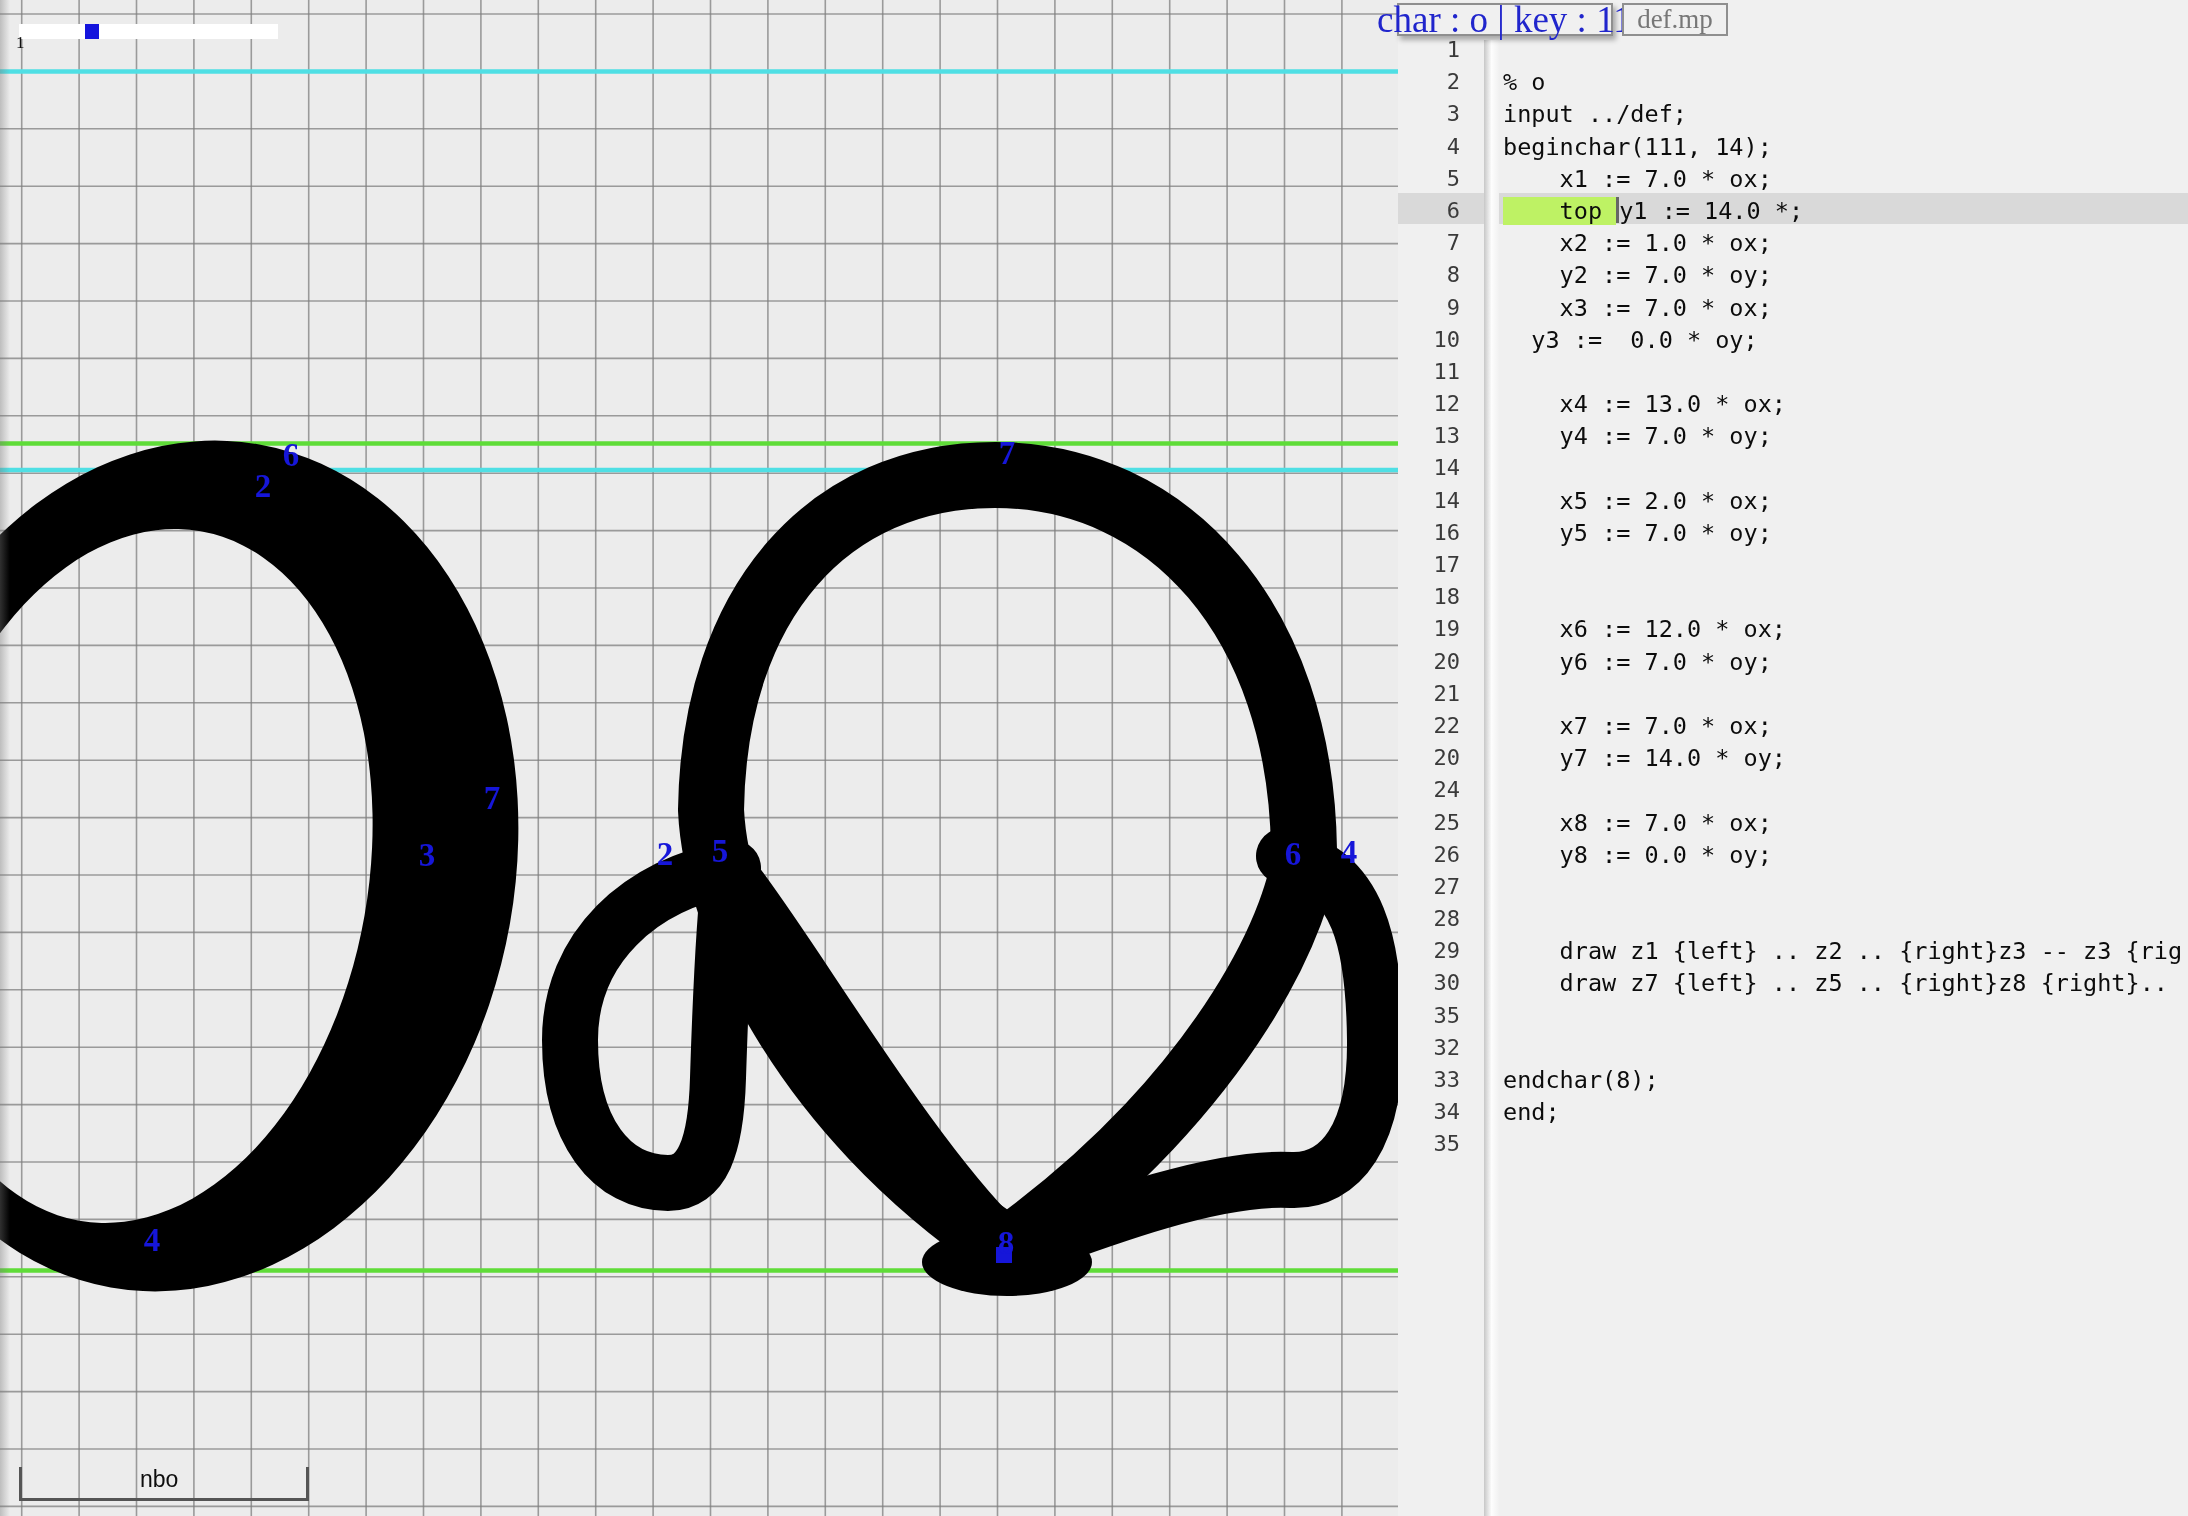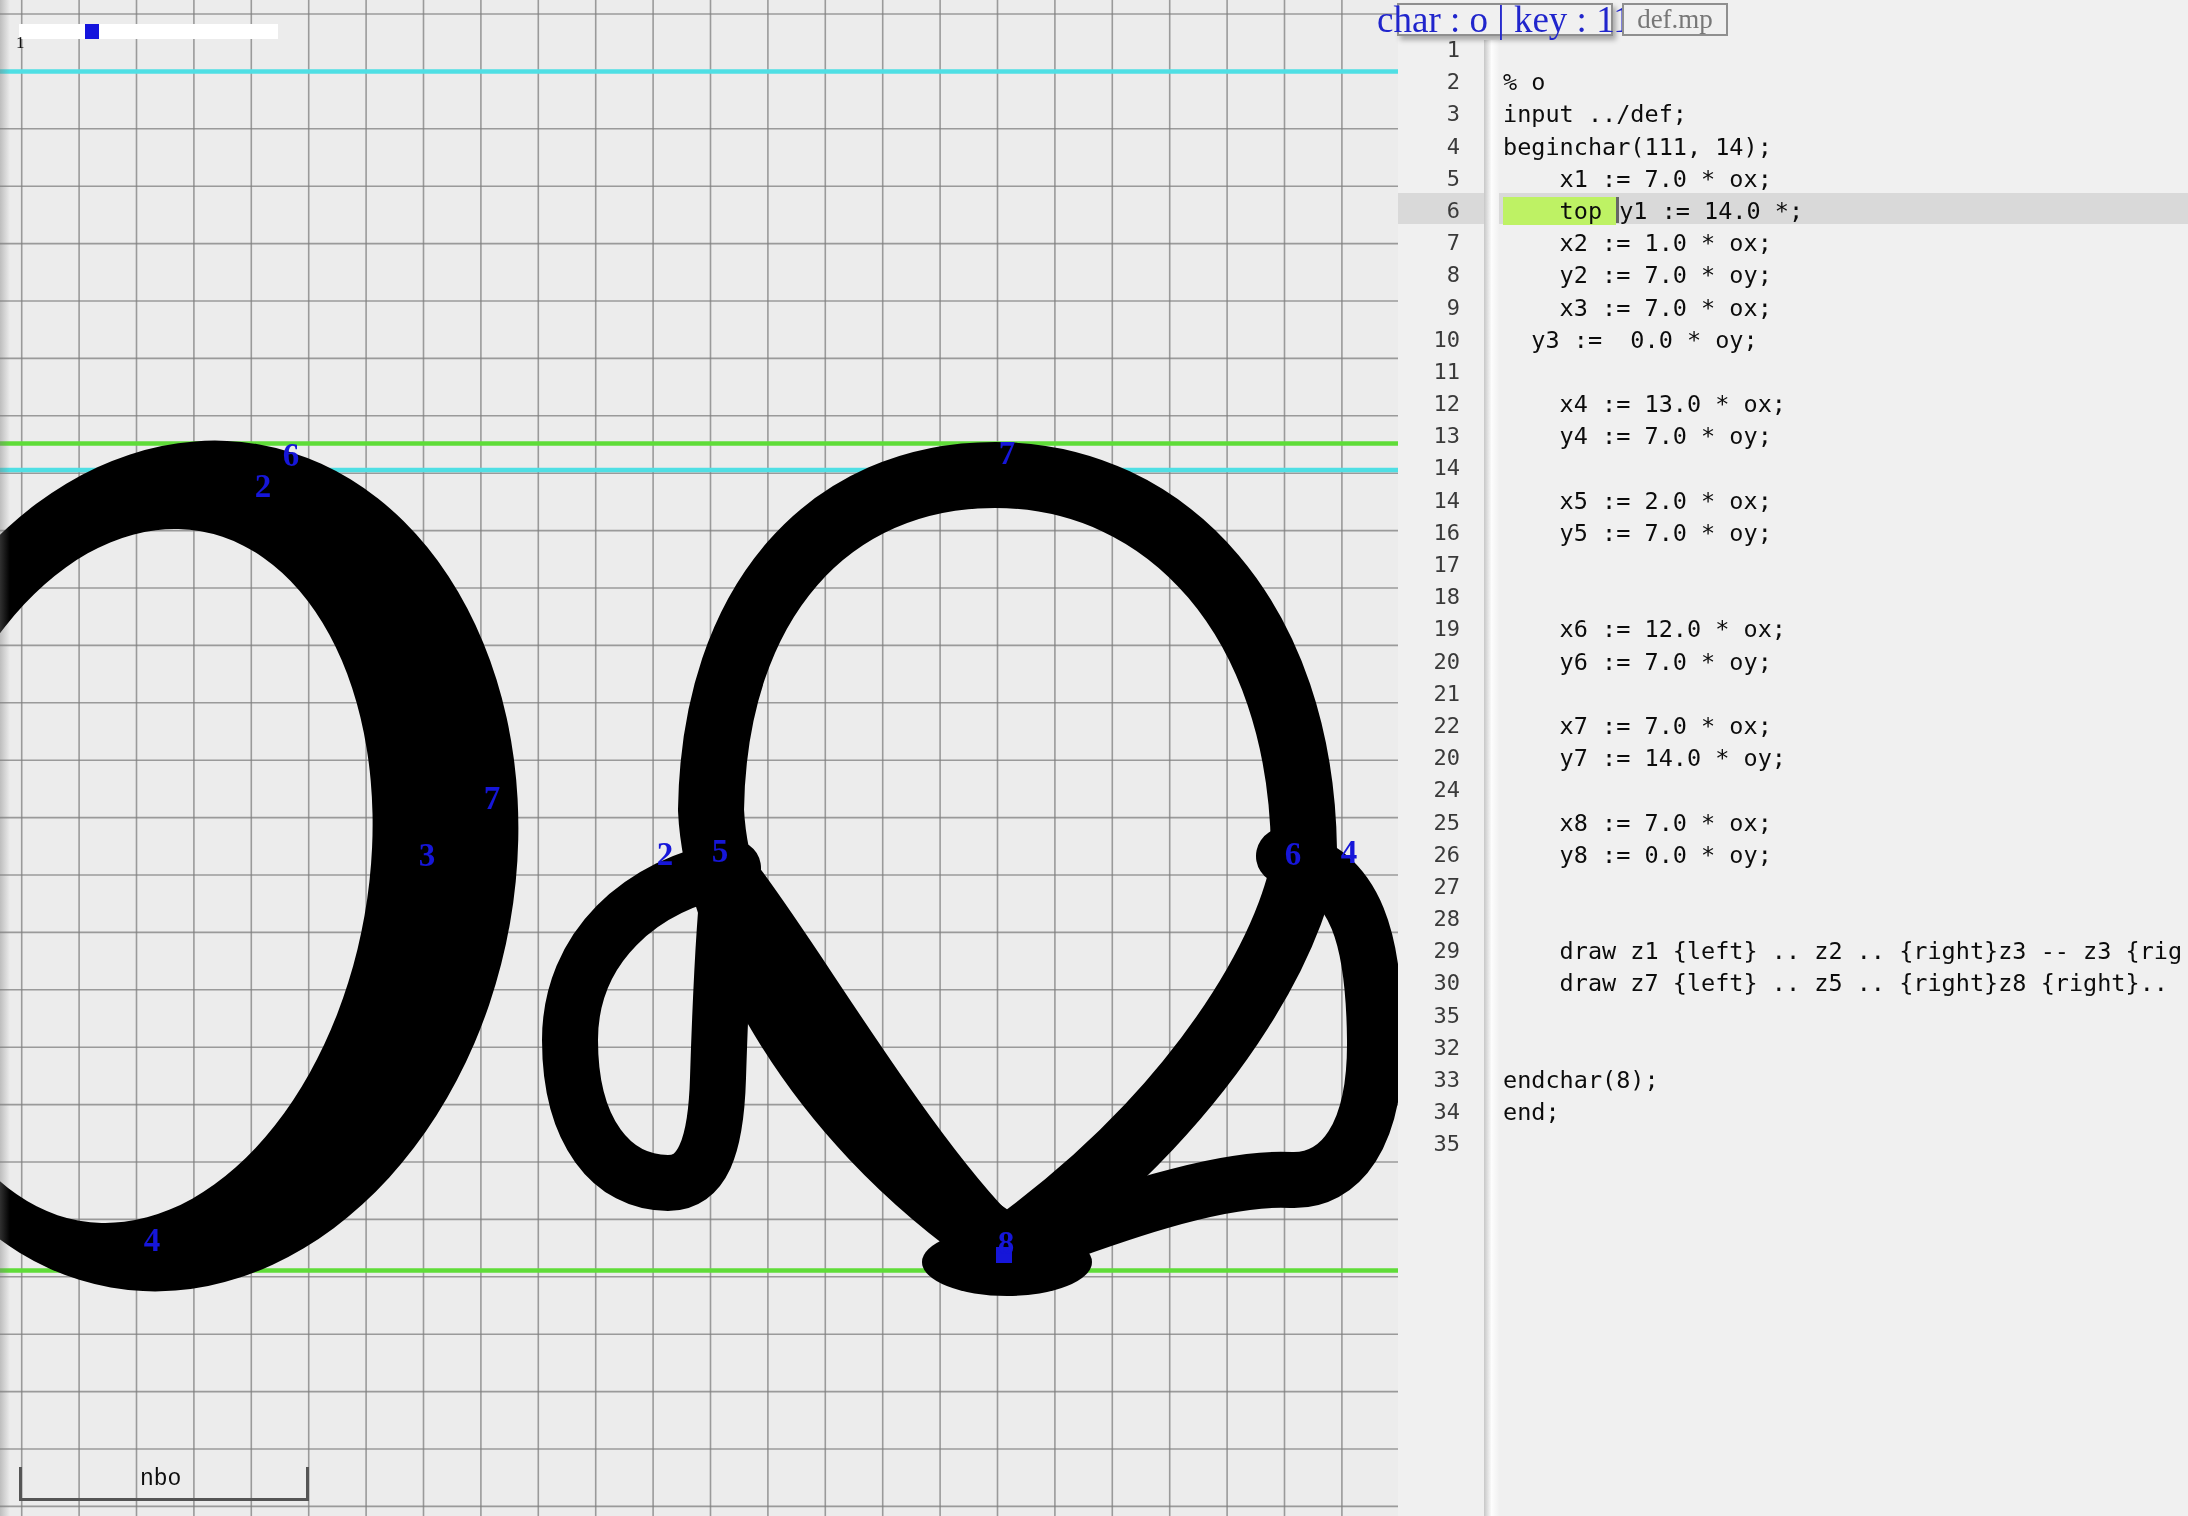--- a/index.html
+++ b/index.html
@@ -10,21 +10,21 @@
   #glyph-svg{position:absolute;left:0;top:0;}
   #left-edge-shade{position:absolute;left:0;top:0;width:10px;height:1516px;
        background:linear-gradient(to right,rgba(120,120,120,.40),rgba(120,120,120,0));}
   #preview-slider{position:absolute;left:19px;top:24px;width:259px;height:15px;background:#ffffff;}
   #slider-handle{position:absolute;left:66px;top:0;width:14px;height:15px;background:#1414dd;}
   #ruler-mark{position:absolute;left:16px;top:33px;font-family:"Liberation Serif",serif;
        font-size:17px;color:#111;}
   #string-bracket{position:absolute;left:19px;top:1467px;width:284px;height:31px;
        border-left:3px solid #555;border-right:3px solid #555;border-bottom:3px solid #555;}
   #string-label{position:absolute;left:140px;top:1466px;font-size:23px;color:#0d0d0d;
-       font-family:Liberation Mono, monospace;}
+       font-family:Liberation Sans, sans-serif;}
 
   
   #editor{position:absolute;left:1398px;top:0;width:790px;height:1516px;background:#f0f0f0;}
   #active-line-bar{position:absolute;left:0;width:790px;height:31px;background:#d9d9d9;}
   #gutter-divider{position:absolute;left:86px;top:40px;width:15px;height:1476px;
        background:linear-gradient(to right,#c7c7c7 0%,#fdfdfd 50%,#f1f1f1 100%);}
   #gutter{position:absolute;left:0;top:34px;width:62px;text-align:right;
        font-family:"DejaVu Sans Mono",monospace;font-size:22px;line-height:32.2px;color:#3a3a3a;}
   #code-lines{position:absolute;left:105px;top:34px;width:700px;
        font-family:"DejaVu Sans Mono",monospace;font-size:23.5px;line-height:32.2px;

